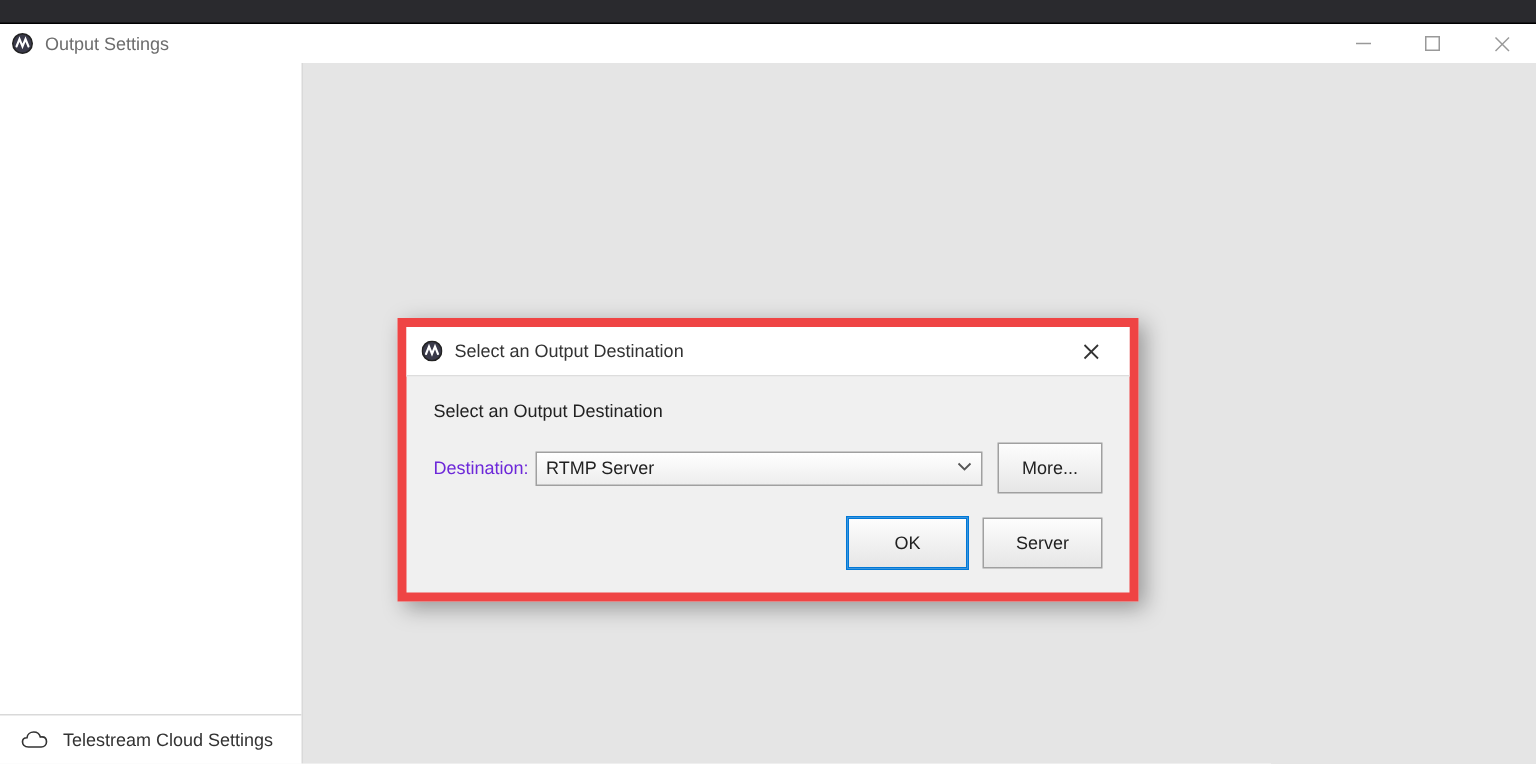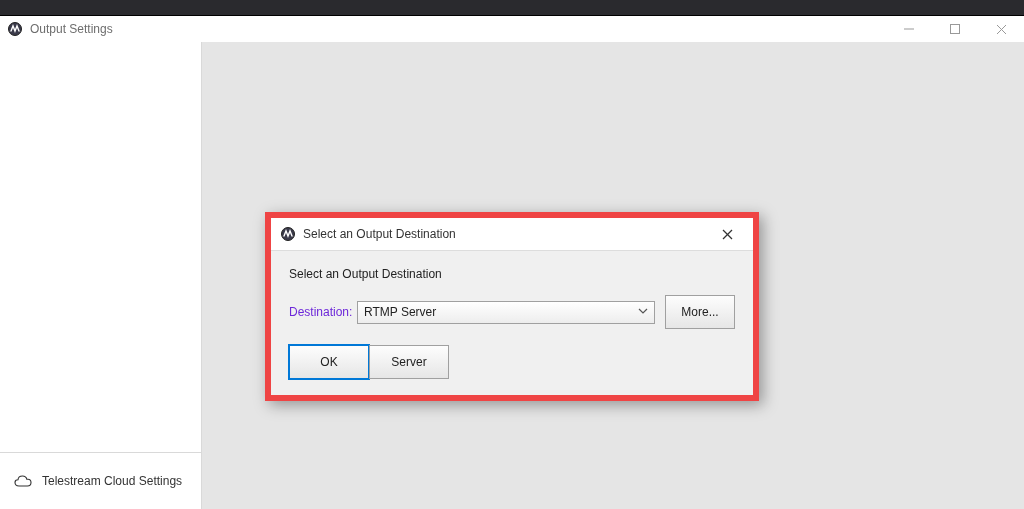--- a/index.html
+++ b/index.html
@@ -5,36 +5,36 @@
 html,body{margin:0;padding:0;width:1024px;height:509px;font-family:"Segoe UI",Tahoma,sans-serif;font-size:12px;color:#333;overflow:hidden;background:#fff}
 .top-strip{height:15px;background:#2a2a2e;border-bottom:1px solid #000}
 .title-bar{height:26px;background:#fff;border-bottom:1px solid #d9d9d9;display:flex;align-items:center;padding:0 8px;color:#6d6d6d;position:relative}
 .title-bar .app-icon{width:14px;height:14px;margin-right:8px}
 .win-controls{position:absolute;right:0;top:0;height:26px;display:flex}
 .win-btn{width:46px;height:26px;display:flex;align-items:center;justify-content:center;color:#888}
 .win-btn svg{display:block}
 .workspace{position:absolute;top:42px;left:0;right:0;bottom:0;display:flex}
 .sidebar{width:201px;background:#fff;border-right:1px solid #d9d9d9;display:flex;flex-direction:column}
 .sidebar-spacer{flex:1}
-.sidebar-footer{height:32px;border-top:1px solid #d9d9d9;display:flex;align-items:center;padding:12px 14px;color:#333}
+.sidebar-footer{height:32px;border-top:1px solid #d9d9d9;display:flex;align-items:center;padding:0 14px;color:#333}
 .sidebar-footer .cloud-icon{margin-right:10px}
 .canvas{flex:1;background:#e5e5e5;position:relative}
 .dialog{position:absolute;left:63px;top:170px;width:482px;background:#f0f0f0;border:6px solid #ef4444;box-shadow:4px 4px 14px rgba(0,0,0,.35)}
 .dlg-title{height:32px;background:#fff;border-bottom:1px solid #ddd;display:flex;align-items:center;padding:0 10px;position:relative}
 .dlg-title .app-icon{width:14px;height:14px;margin-right:8px}
 .dlg-close{position:absolute;right:6px;top:0;width:40px;height:32px;display:flex;align-items:center;justify-content:center;color:#333}
 .dlg-body{padding:14px 18px 16px 18px}
 .dlg-heading{margin:2px 0 14px 0;color:#222}
 .row{display:flex;align-items:center;margin-bottom:16px}
 .row-label{width:68px;color:#6d28d9}
 .select{flex:1;height:21px;border:1px solid #a0a0a0;background:linear-gradient(#fff,#ededed);display:flex;align-items:center;padding:0 6px;position:relative;color:#222;margin-right:10px}
 .select .chev{position:absolute;right:6px;top:3px;color:#555}
 .btn{height:21px;border:1px solid #a0a0a0;background:linear-gradient(#fdfdfd,#e6e6e6);display:inline-flex;align-items:center;justify-content:center;padding:16px 10px;min-width:60px;color:#222;box-sizing:border-box}
 .btn-more{width:70px}
-.dlg-buttons{display:flex;}
+.dlg-buttons{display:flex;justify-content:flex-end;gap:10px}
 .btn-ok{width:80px;border:1px solid #0078d7;outline:1px solid #0078d7}
 .btn-cancel{width:80px}
 .app-icon svg,.cloud-icon svg{display:block}
 </style>
 </head>
 <body>
 
 <div class="top-strip"></div>
 
 <div class="title-bar">

